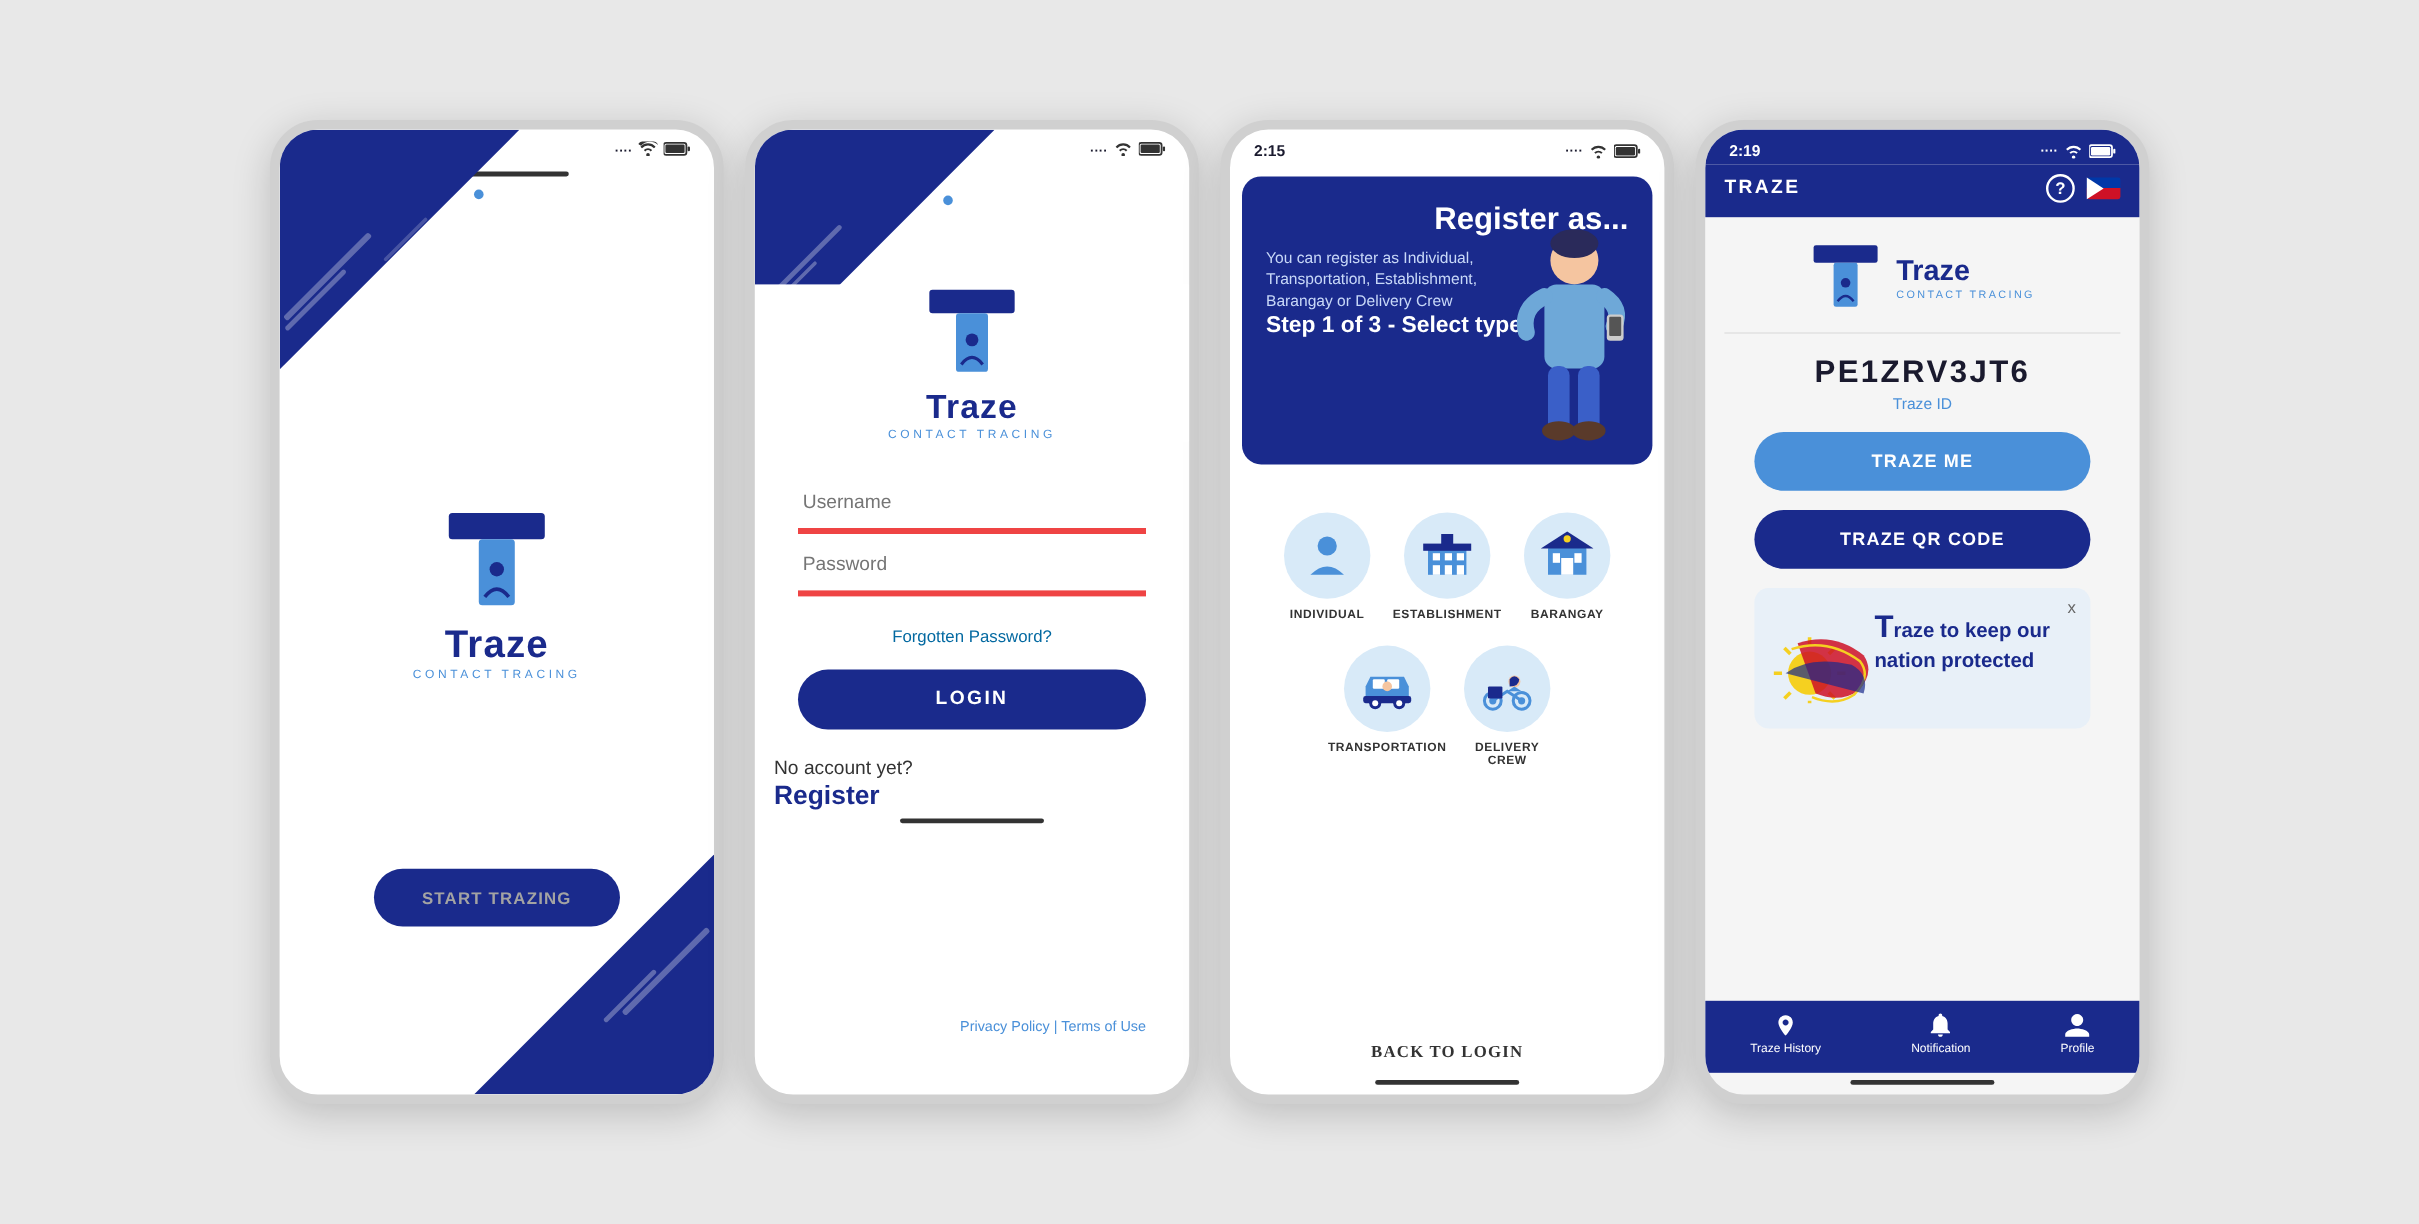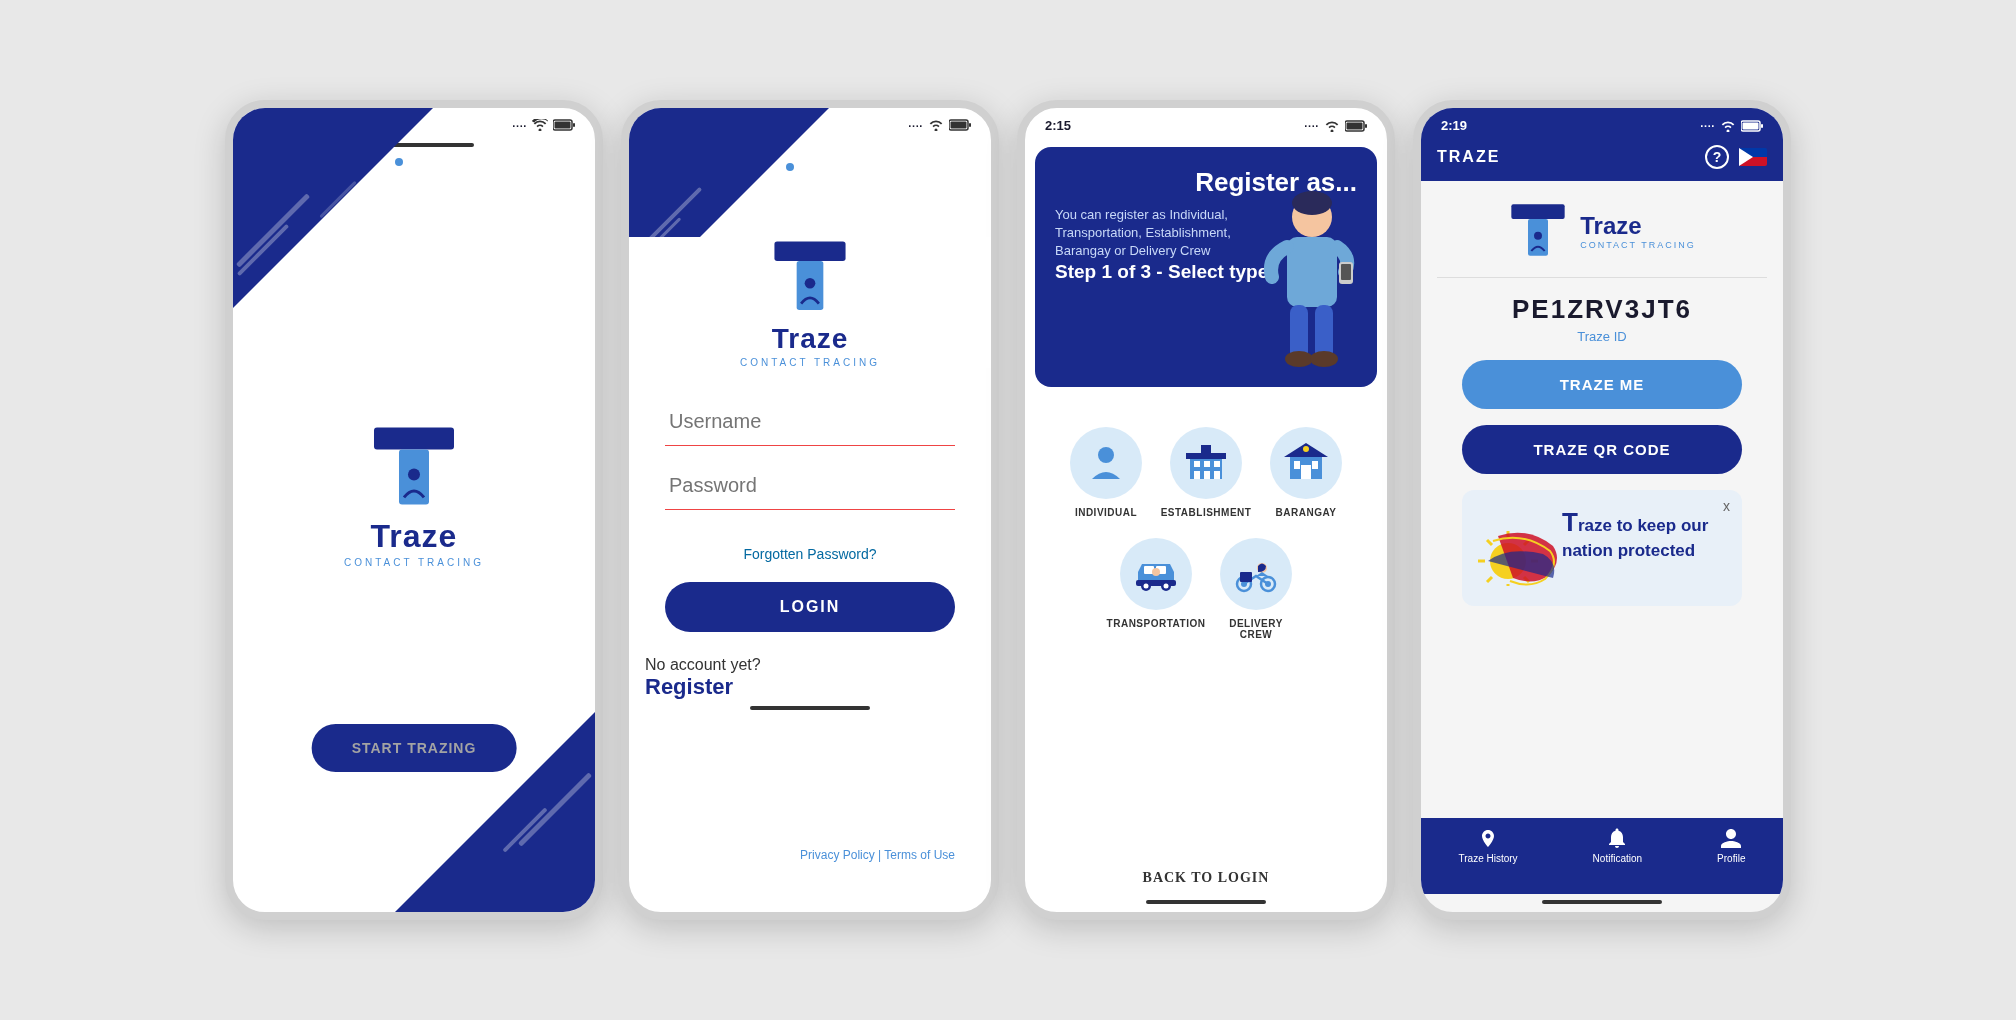--- a/index.html
+++ b/index.html
@@ -86,26 +86,26 @@
       margin-bottom: 30px;
     }
     .login-form {
       padding: 0 36px;
       display: flex;
       flex-direction: column;
       gap: 0;
     }
     .login-input {
       border: none;
-      border-bottom: 1px solid #ef4444;
+      border-bottom: 5px solid #ef4444;
       padding: 12px 4px;
-      font-size: 20px;
+      font-size: 16px;
       color: #999;
       outline: none;
-      margin-bottom: 16px;
+      margin-bottom: 5px;
       background: transparent;
     }
     .forgotten-password {
       color: #0369a1;
       font-size: 14px;
       text-align: center;
       margin: 20px 0;
       cursor: pointer;
     }
     .login-btn {
@@ -307,21 +307,21 @@
       top: 8px; right: 12px;
       font-size: 14px;
       color: #666;
       cursor: pointer;
     }
     .bottom-nav {
       background: #1a2a8c;
       display: flex;
       justify-content: space-around;
       align-items: center;
-      padding: 10px 0 30px;
+      padding: 10px 0 14px;
       flex-shrink: 0;
     }
     .nav-item {
       display: flex;
       flex-direction: column;
       align-items: center;
       gap: 3px;
       cursor: pointer;
     }
     .nav-label {

